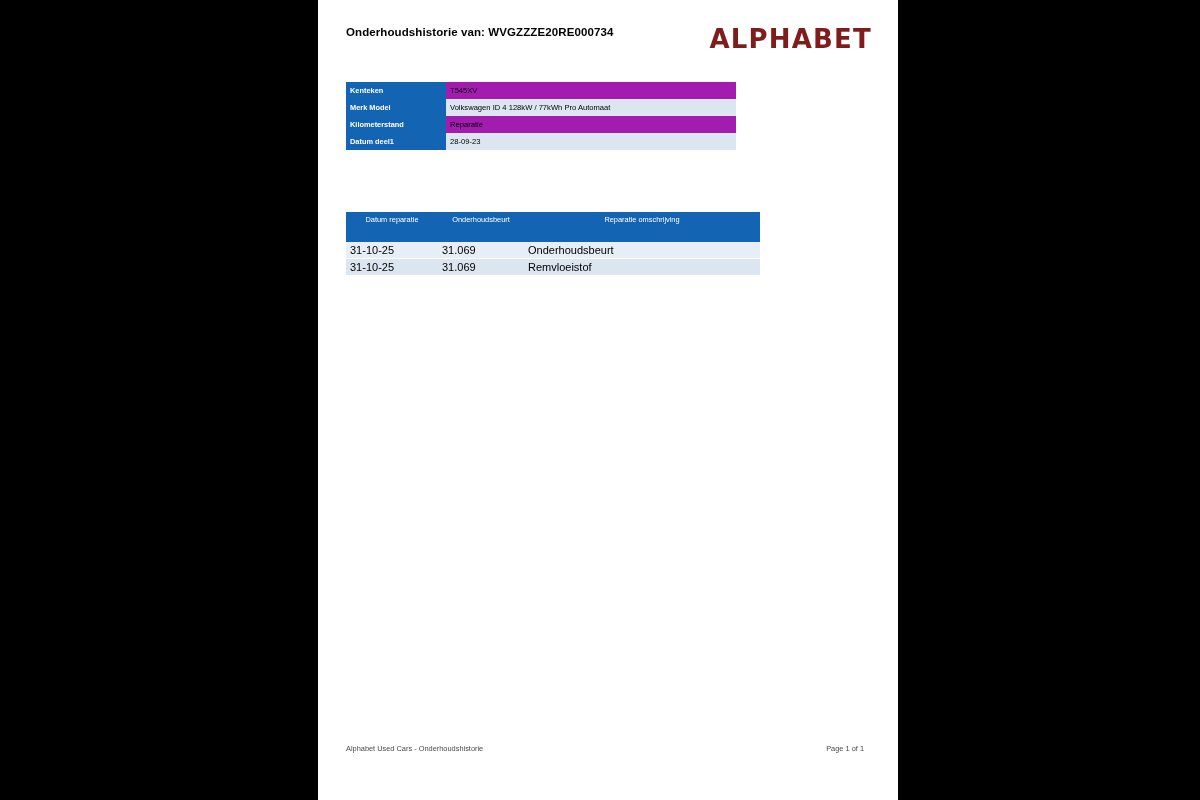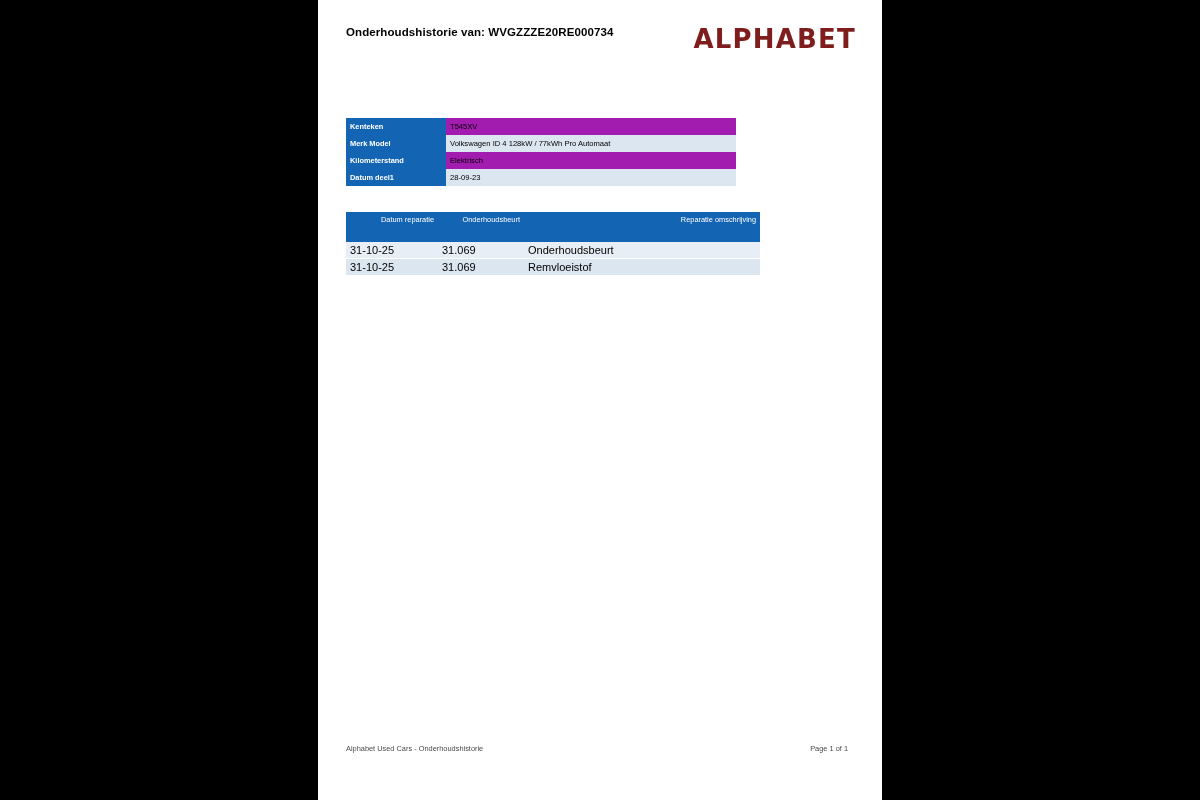--- a/index.html
+++ b/index.html
@@ -11,20 +11,21 @@
     overflow: hidden;
     font-family: "Liberation Sans", sans-serif;
   }
   #page {
     position: absolute;
     left: 318px;
     top: 0px;
     width: 564px;
     height: 800px;
     background: #ffffff;
+    padding-left: 16px;
   }
   .doc-title {
     position: absolute;
     left: 28px;
     top: 26px;
     font-size: 11.5px;
     font-weight: bold;
     color: #000000;
     letter-spacing: 0.1px;
   }
@@ -39,21 +40,20 @@
     font-family: "DejaVu Sans", sans-serif;
   }
   
   .info-table {
     position: absolute;
     left: 28px;
     top: 82px;
     width: 390px;
     border-collapse: collapse;
     table-layout: fixed;
-    margin-top: 36px;
   }
   .info-table td {
     height: 17px;
     font-size: 7.6px;
     padding: 0 4px;
     vertical-align: middle;
     border: none;
   }
   .info-table td.label {
     width: 92px;
@@ -76,21 +76,21 @@
     top: 212px;
     width: 390px;
     border-collapse: collapse;
     table-layout: fixed;
   }
   .rep-table th {
     background: #1464b4;
     color: #ffffff;
     font-weight: normal;
     font-size: 7.4px;
-    text-align: right;
+    text-align: center;
     vertical-align: top;
     padding: 3px 4px;
     height: 24px;
     border: none;
   }
   .rep-table td {
     font-size: 11px;
     color: #000000;
     padding: 2px 4px;
     height: 12px;
@@ -130,21 +130,21 @@
       <tr>
         <td class="label">Kenteken</td>
         <td class="value">T545XV</td>
       </tr>
       <tr class="alt">
         <td class="label">Merk Model</td>
         <td class="value">Volkswagen ID 4 128kW / 77kWh Pro Automaat</td>
       </tr>
       <tr>
         <td class="label">Kilometerstand</td>
-        <td class="value">Elektrisch</td>
+        <td class="value">Reparatie</td>
       </tr>
       <tr class="alt">
         <td class="label">Datum deel1</td>
         <td class="value">28-09-23</td>
       </tr>
     </tbody>
   </table>
 
   <table class="rep-table">
     <thead>

